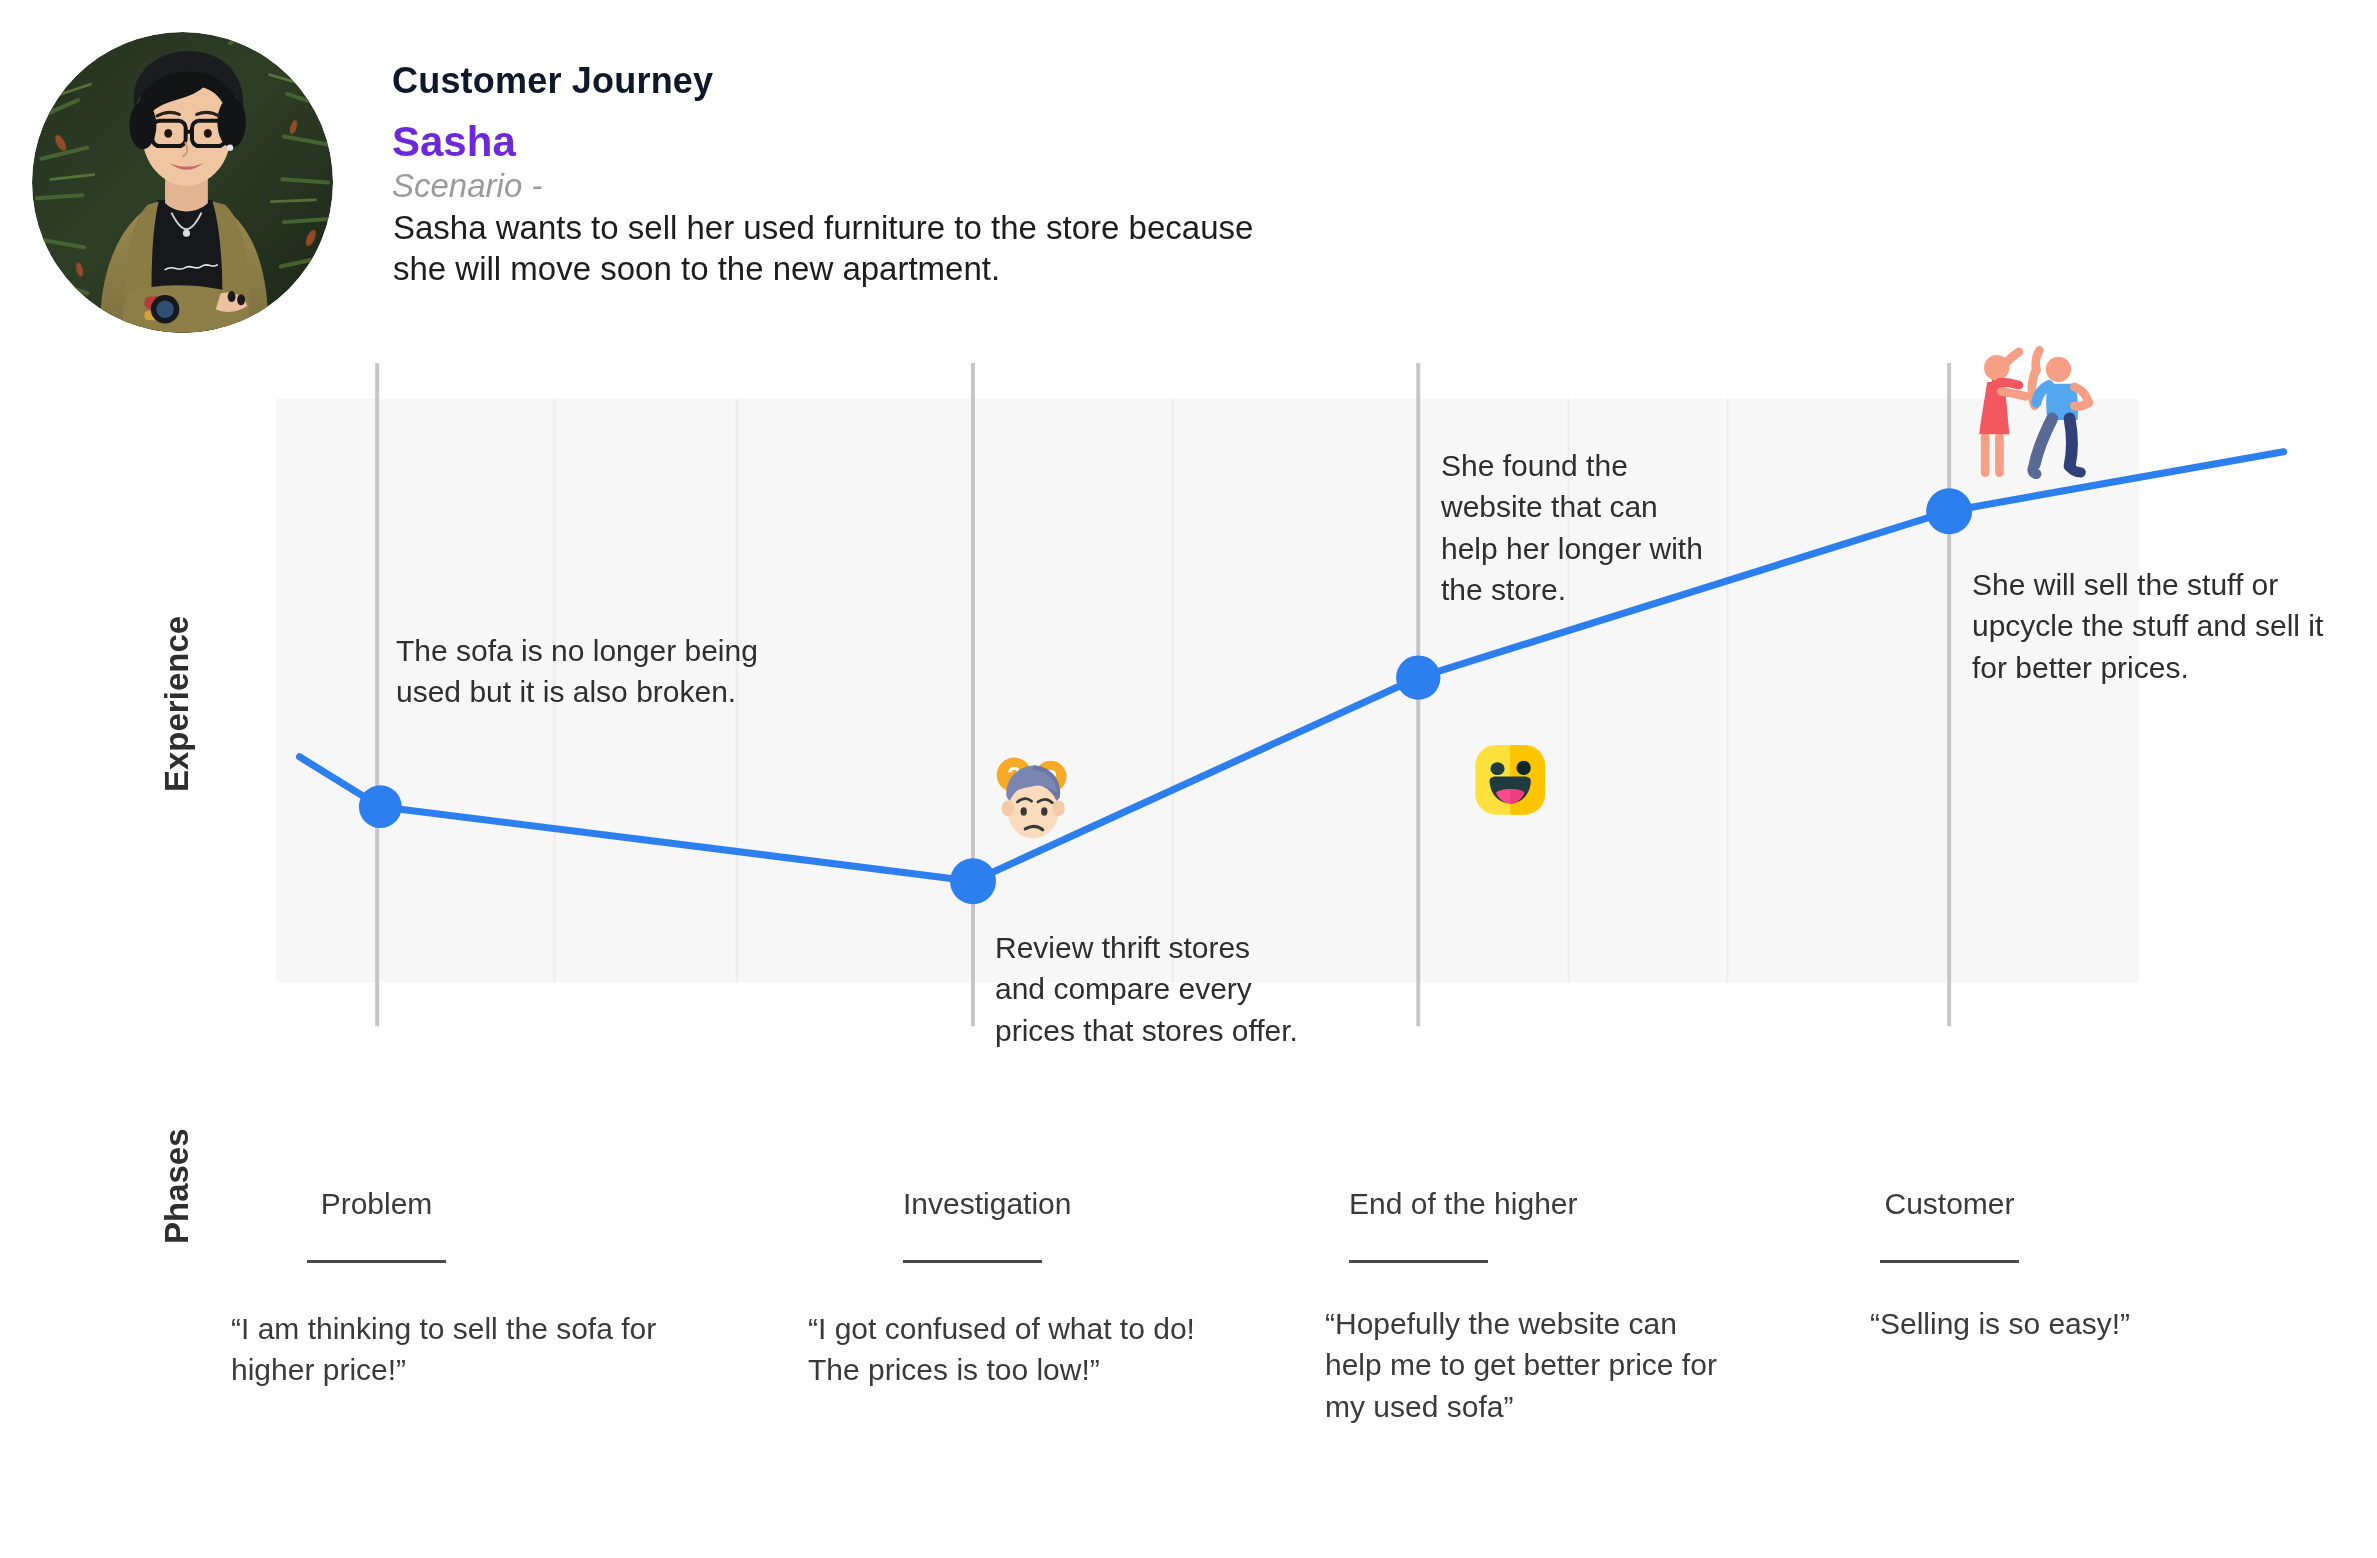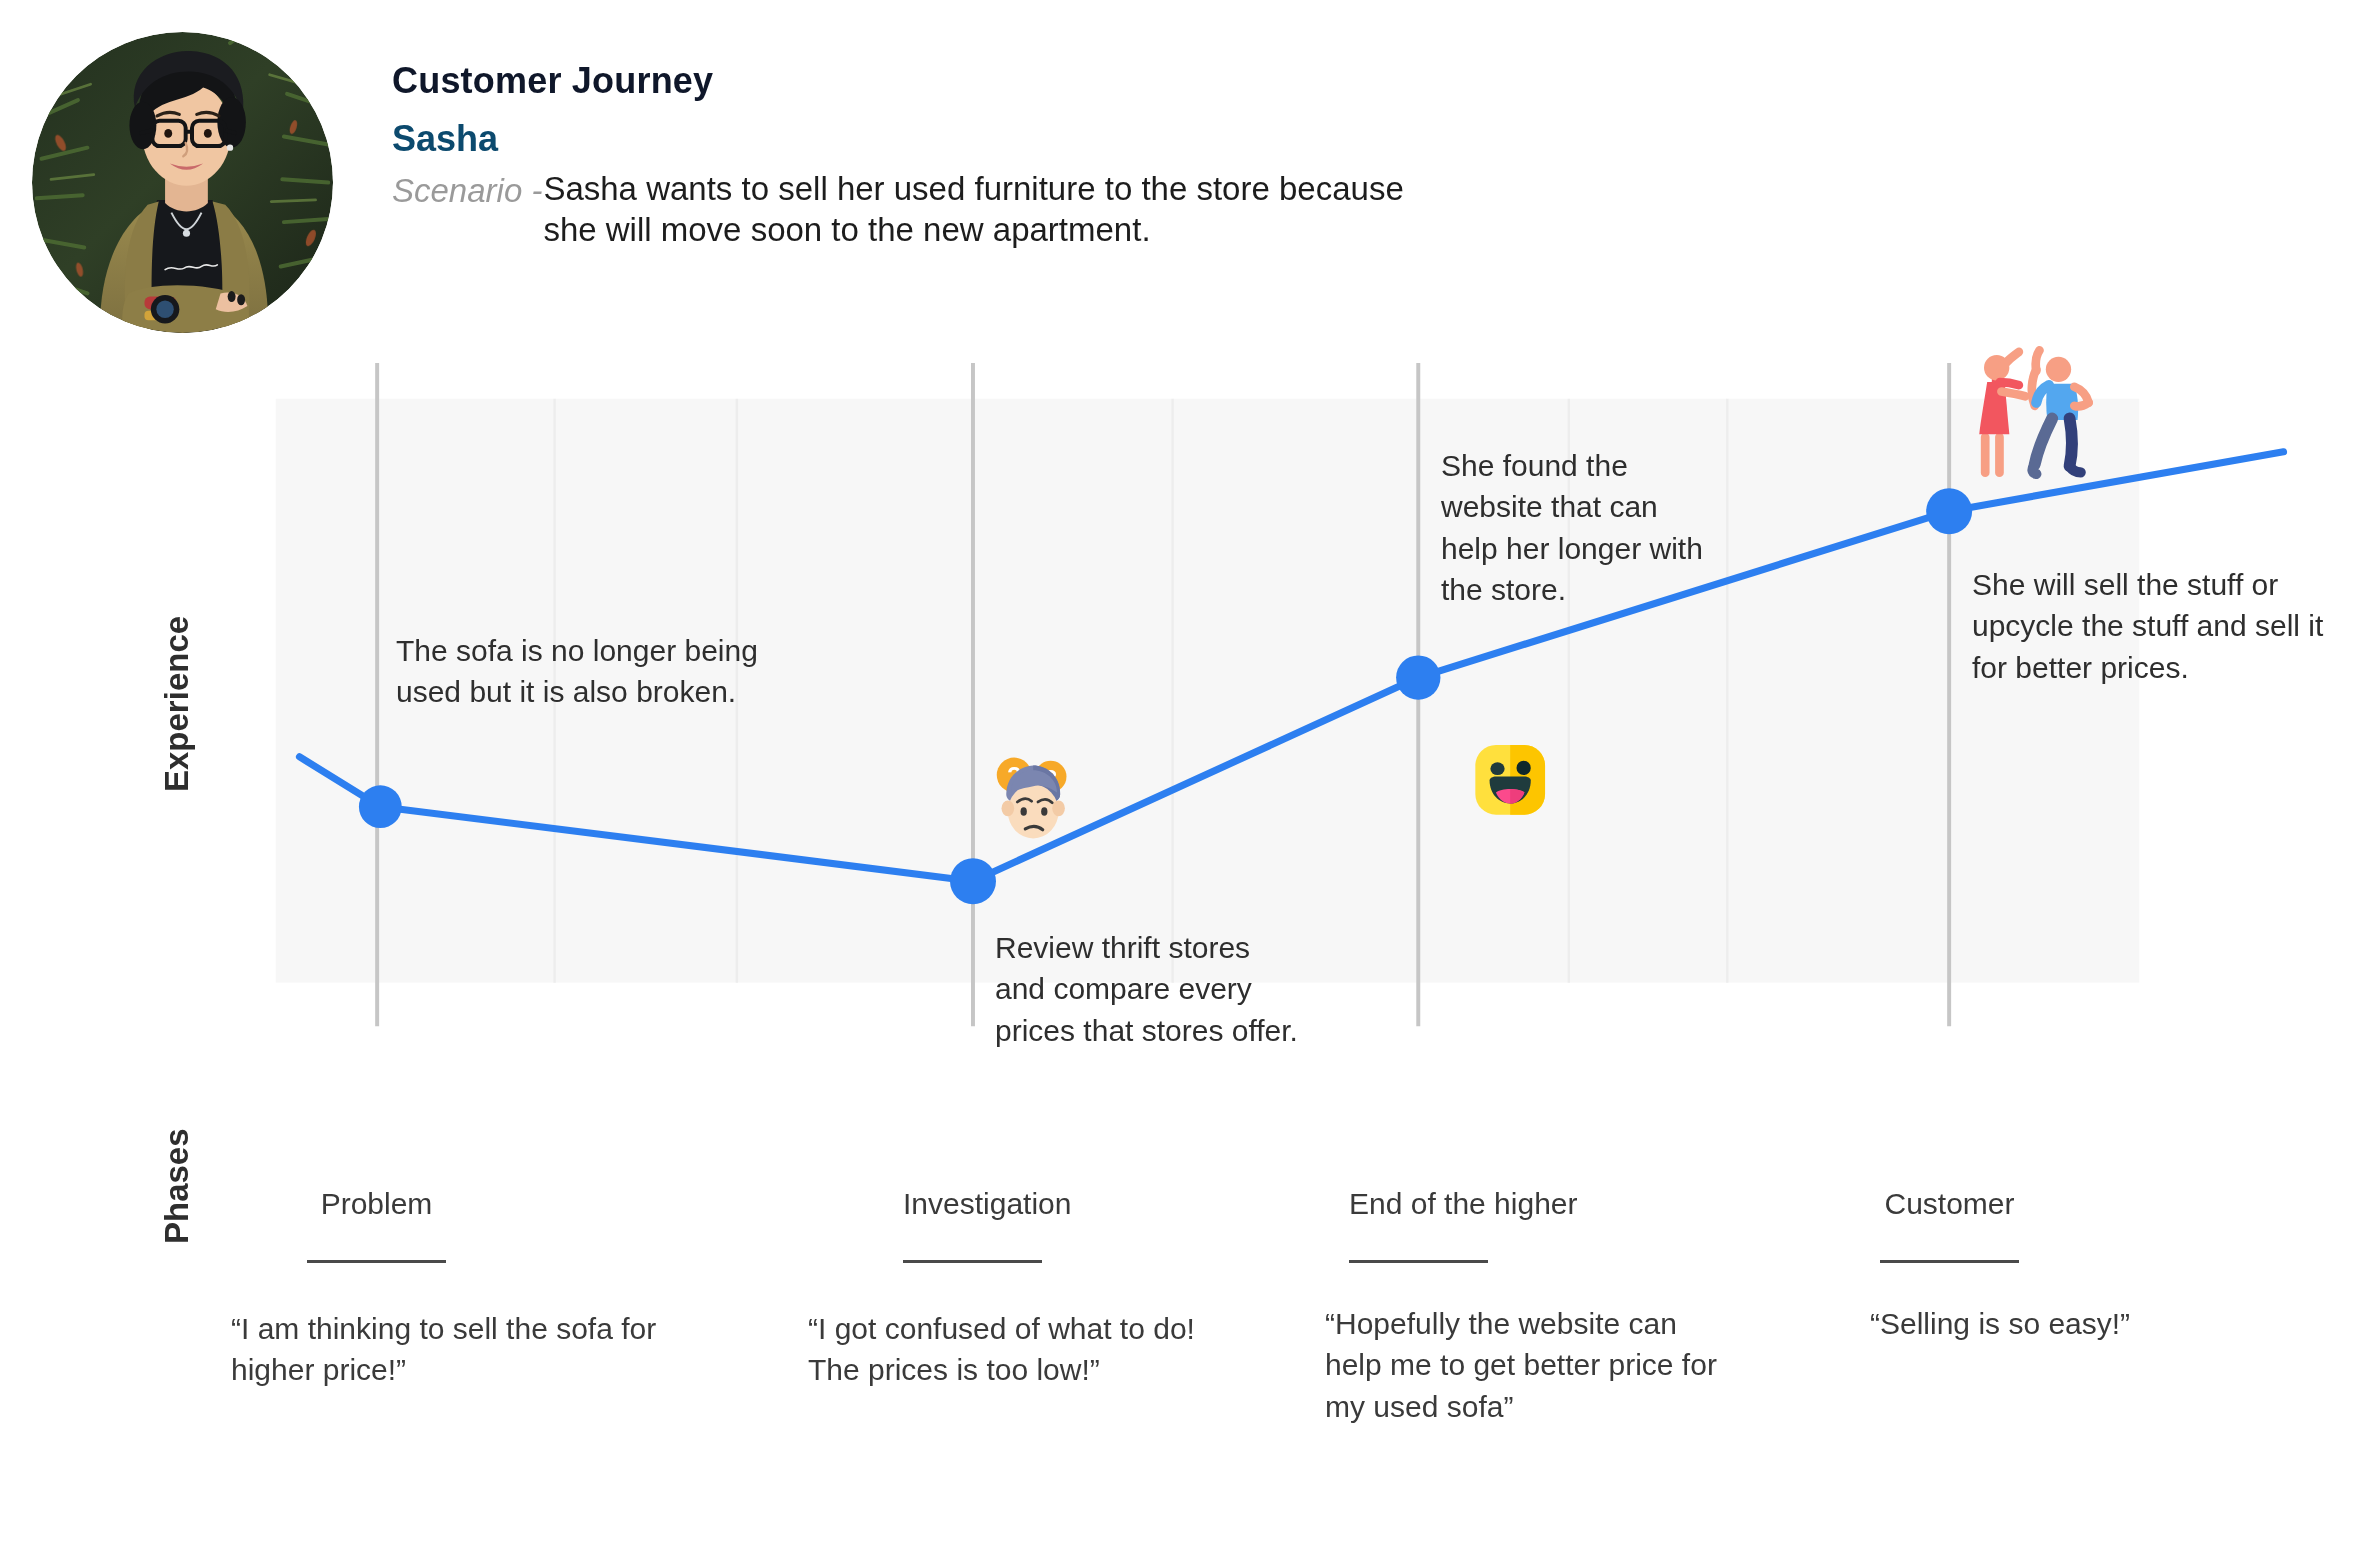--- a/index.html
+++ b/index.html
@@ -19,23 +19,23 @@
     border-radius:50%;overflow:hidden;
   }
   #avatar svg{display:block;width:301px;height:301px;}
 
   #header-text{position:absolute;left:392px;top:63px;width:1189px;}
   #kicker{
     font-size:36px;font-weight:bold;color:#0f172a;letter-spacing:0.2px;
     line-height:1;margin:0 0 22px 0;
   }
   #persona-name{
-    font-size:36px;font-weight:bold;color:#0c4a6e;line-height:1;margin:0 0 11px 0;
-  }
-  #scenario-row{display:flex;align-items:flex-start;}
+    font-size:42px;font-weight:bold;color:#6d28d9;line-height:1;margin:0 0 0 0;
+  }
+  #scenario-row{display:flex;align-items:flex-start;flex-direction:column;}
   #scenario-label{
     font-size:33px;font-style:italic;color:#9a9a9a;white-space:nowrap;
     line-height:1.25;padding-top:2.4px;
   }
   #scenario-text{
     font-size:33px;color:#1d1d1d;line-height:1.25;margin-left:1px;max-width:888px;
   }
 
   
   .axis-title{

